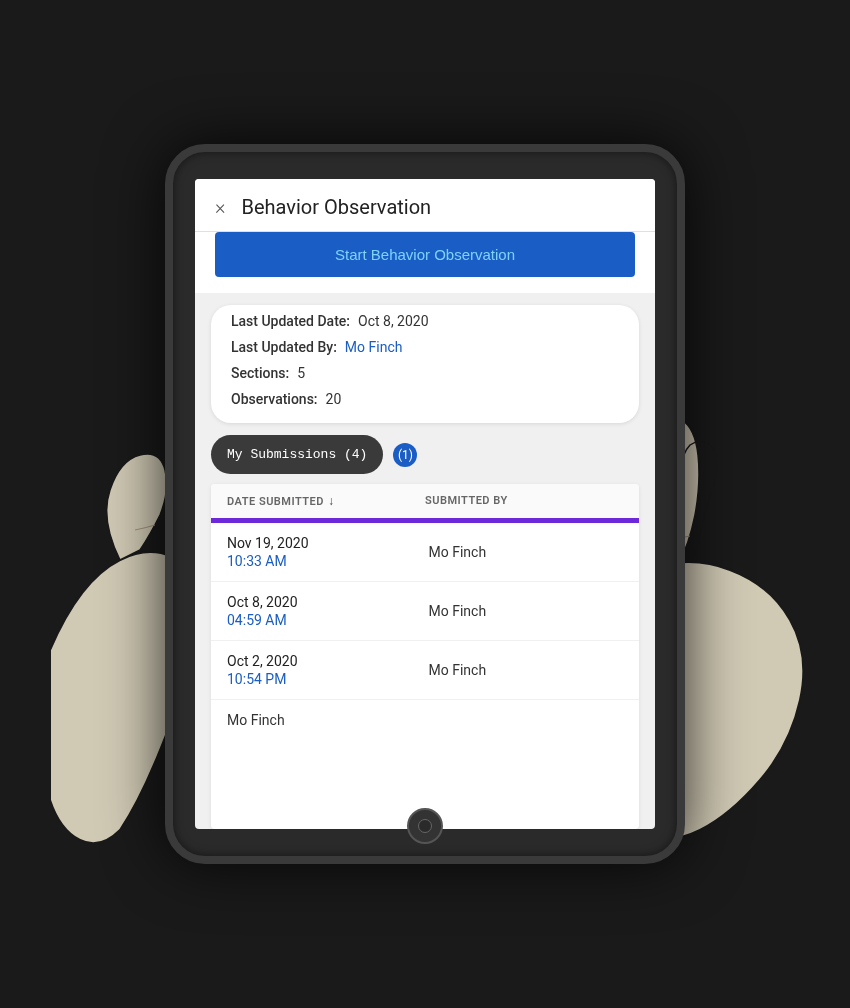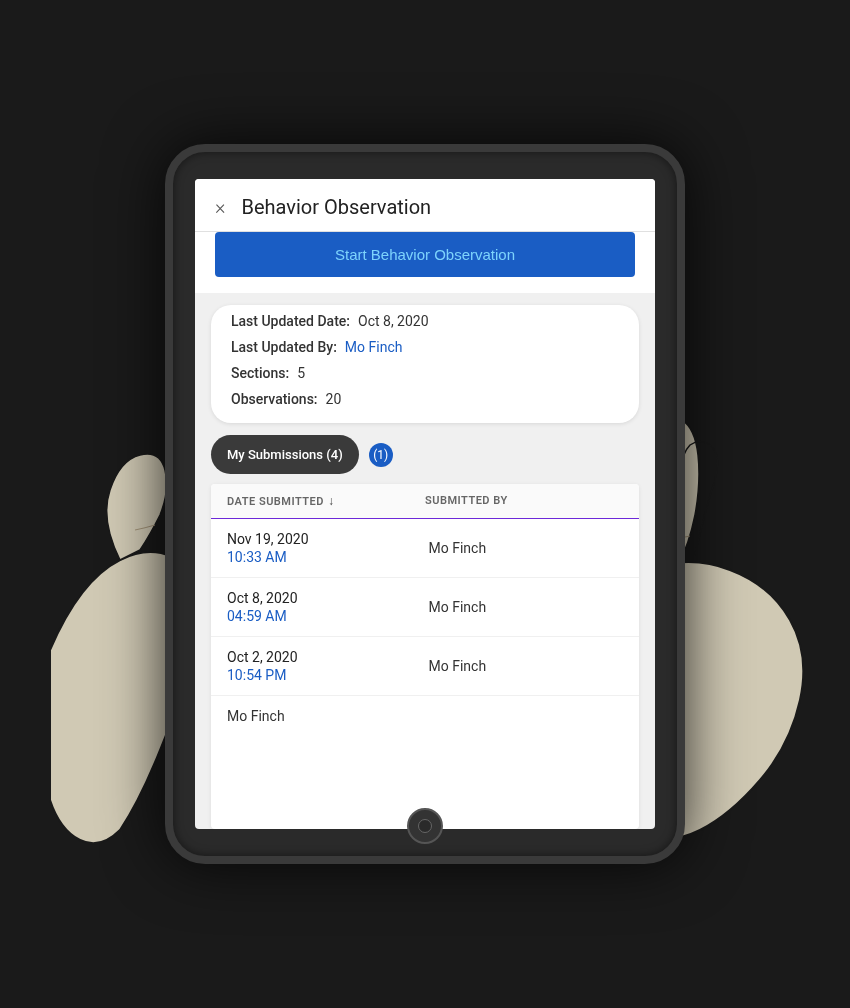--- a/index.html
+++ b/index.html
@@ -164,20 +164,21 @@
     }
 
     .tab-active {
       background: #3a3a3a;
       color: #fff;
       border-radius: 20px;
       padding: 12px 16px;
       font-size: 13px;
       font-weight: 500;
       cursor: pointer;
+      font-family: Liberation Mono, monospace;
     }
 
     .tab-badge {
       background: #1a5dc4;
       color: #fff;
       border-radius: 50%;
       width: 24px;
       height: 24px;
       display: flex;
       align-items: center;
@@ -194,21 +195,21 @@
       border-radius: 4px;
       overflow: hidden;
       flex: 1;
       box-shadow: 0 1px 4px rgba(0,0,0,0.08);
     }
 
     .table-header {
       display: grid;
       grid-template-columns: 1fr 1fr;
       padding: 10px 16px;
-      border-bottom: 1px solid #6d28d9;
+      border-bottom: 5px solid #6d28d9;
       background: #fafafa;
     }
 
     .table-header-cell {
       font-size: 11px;
       font-weight: 600;
       color: #666;
       letter-spacing: 0.5px;
       text-transform: uppercase;
     }

